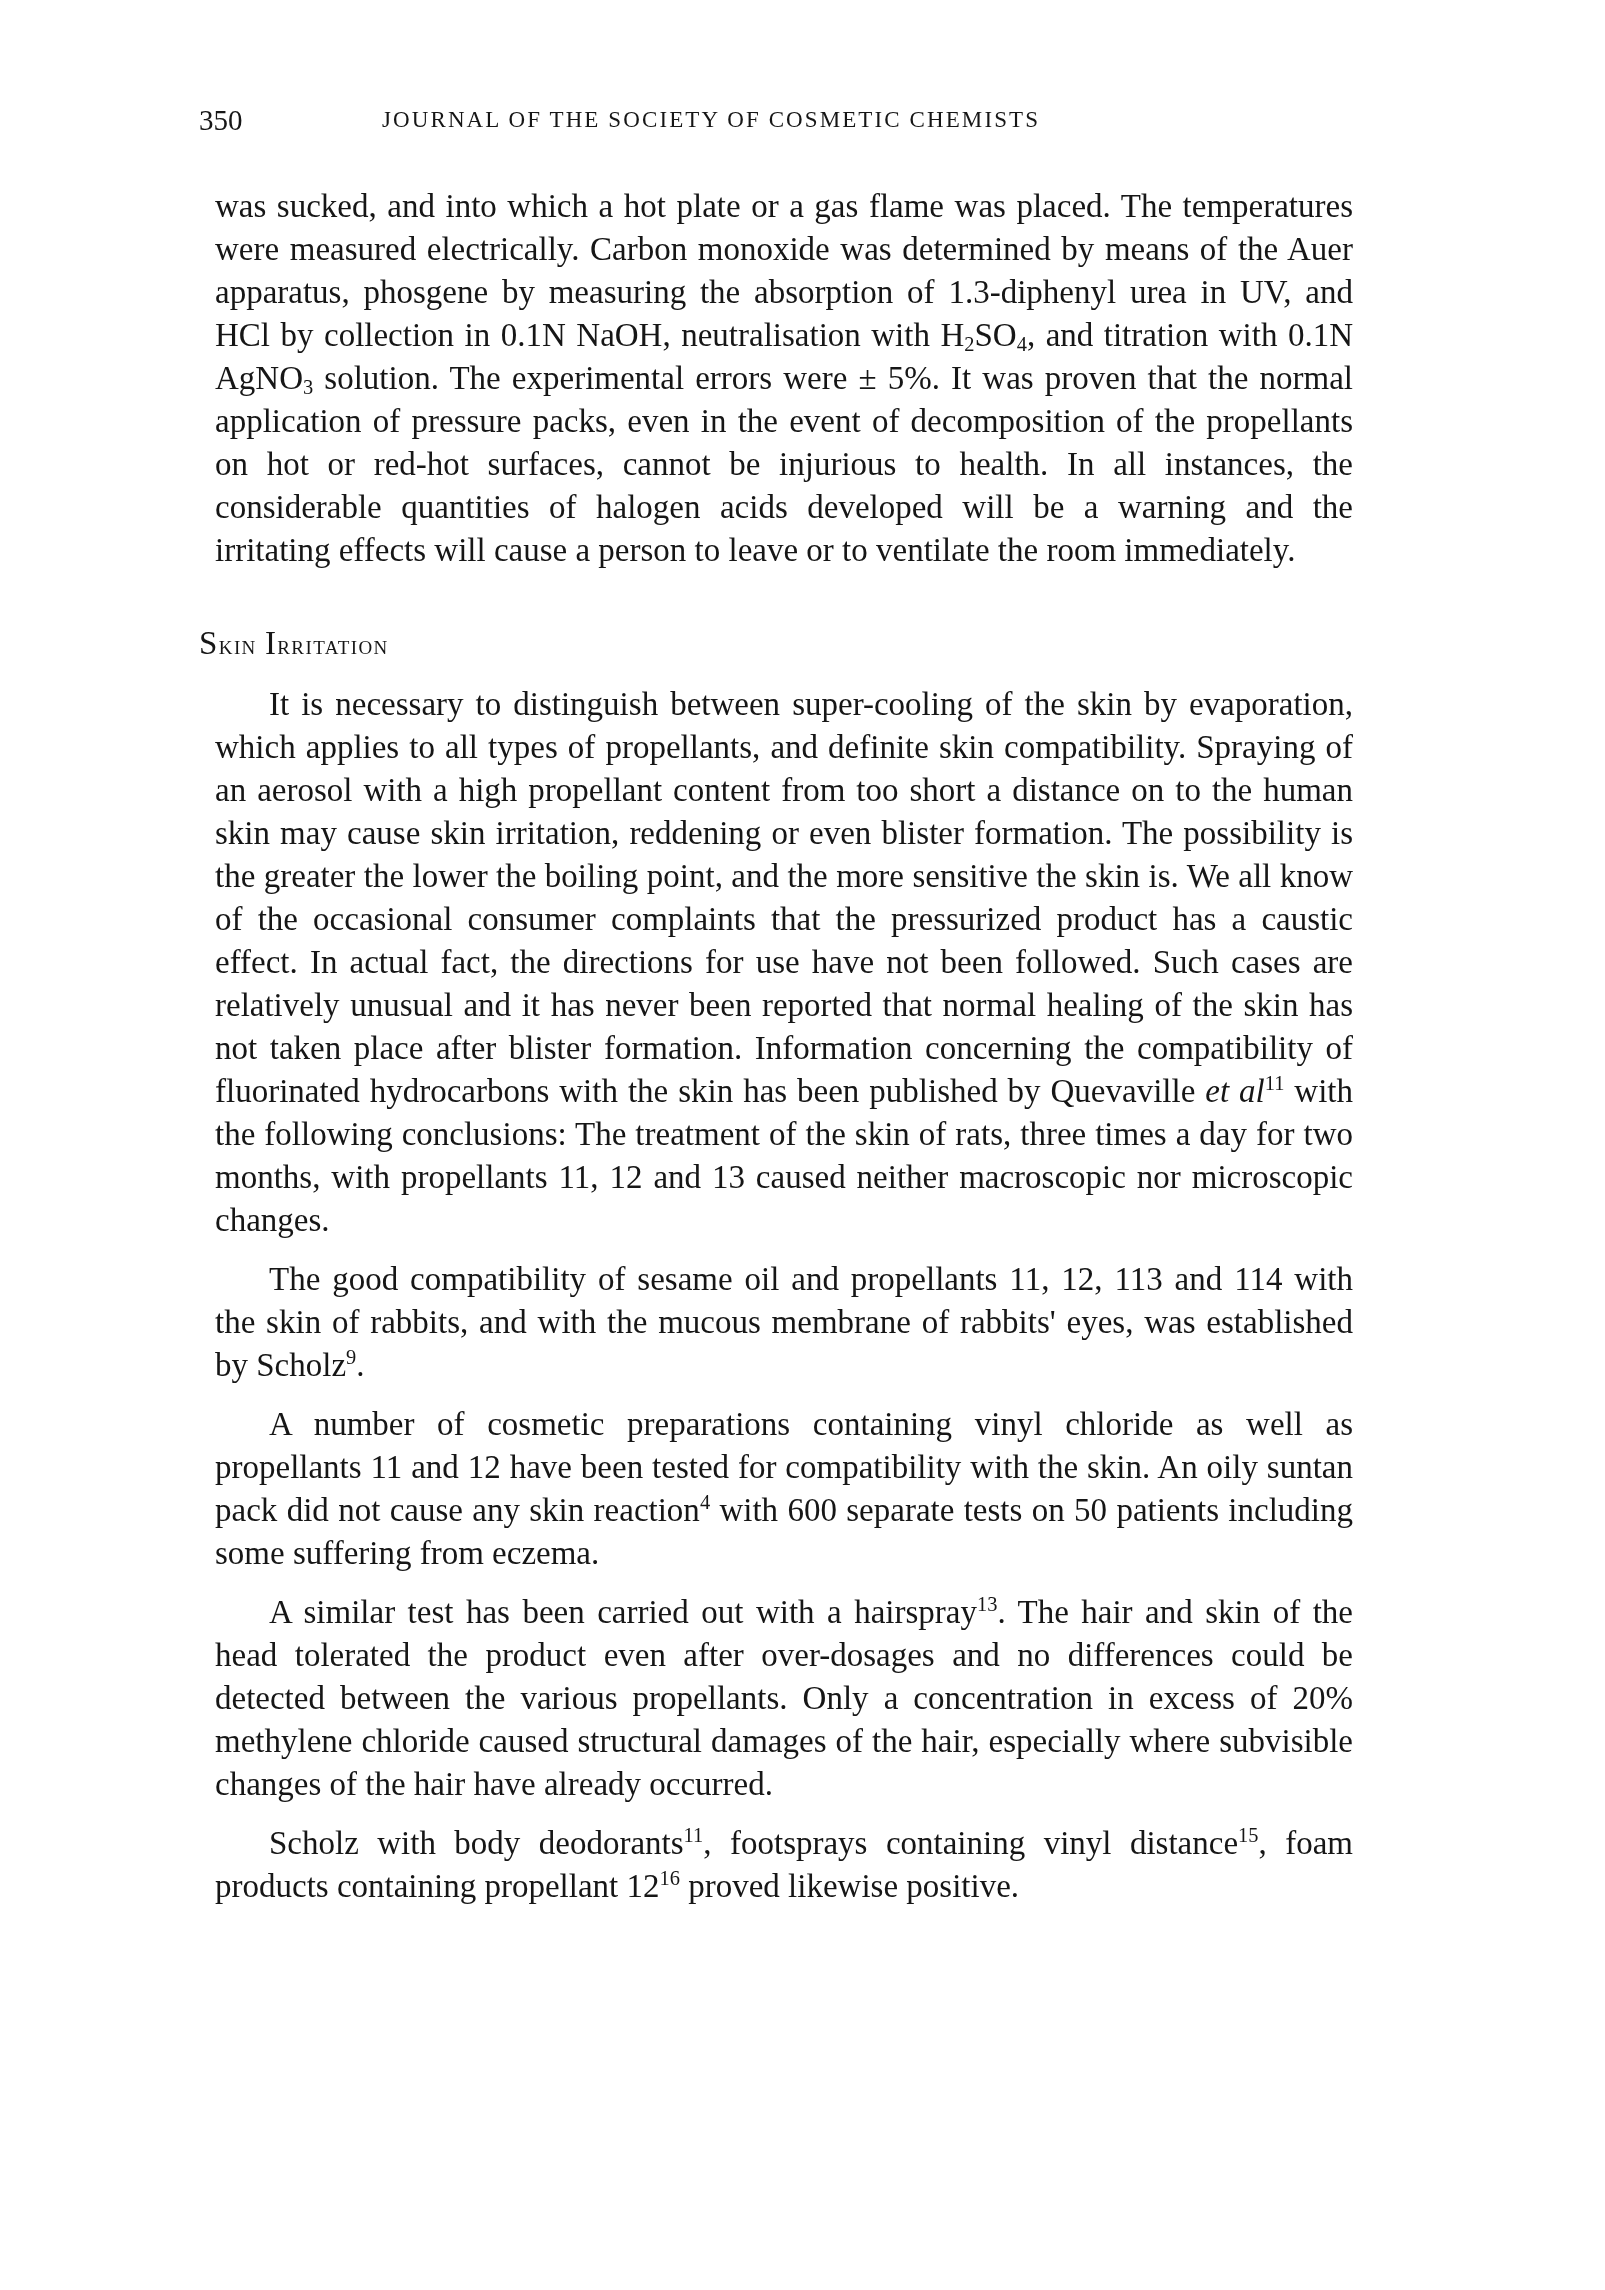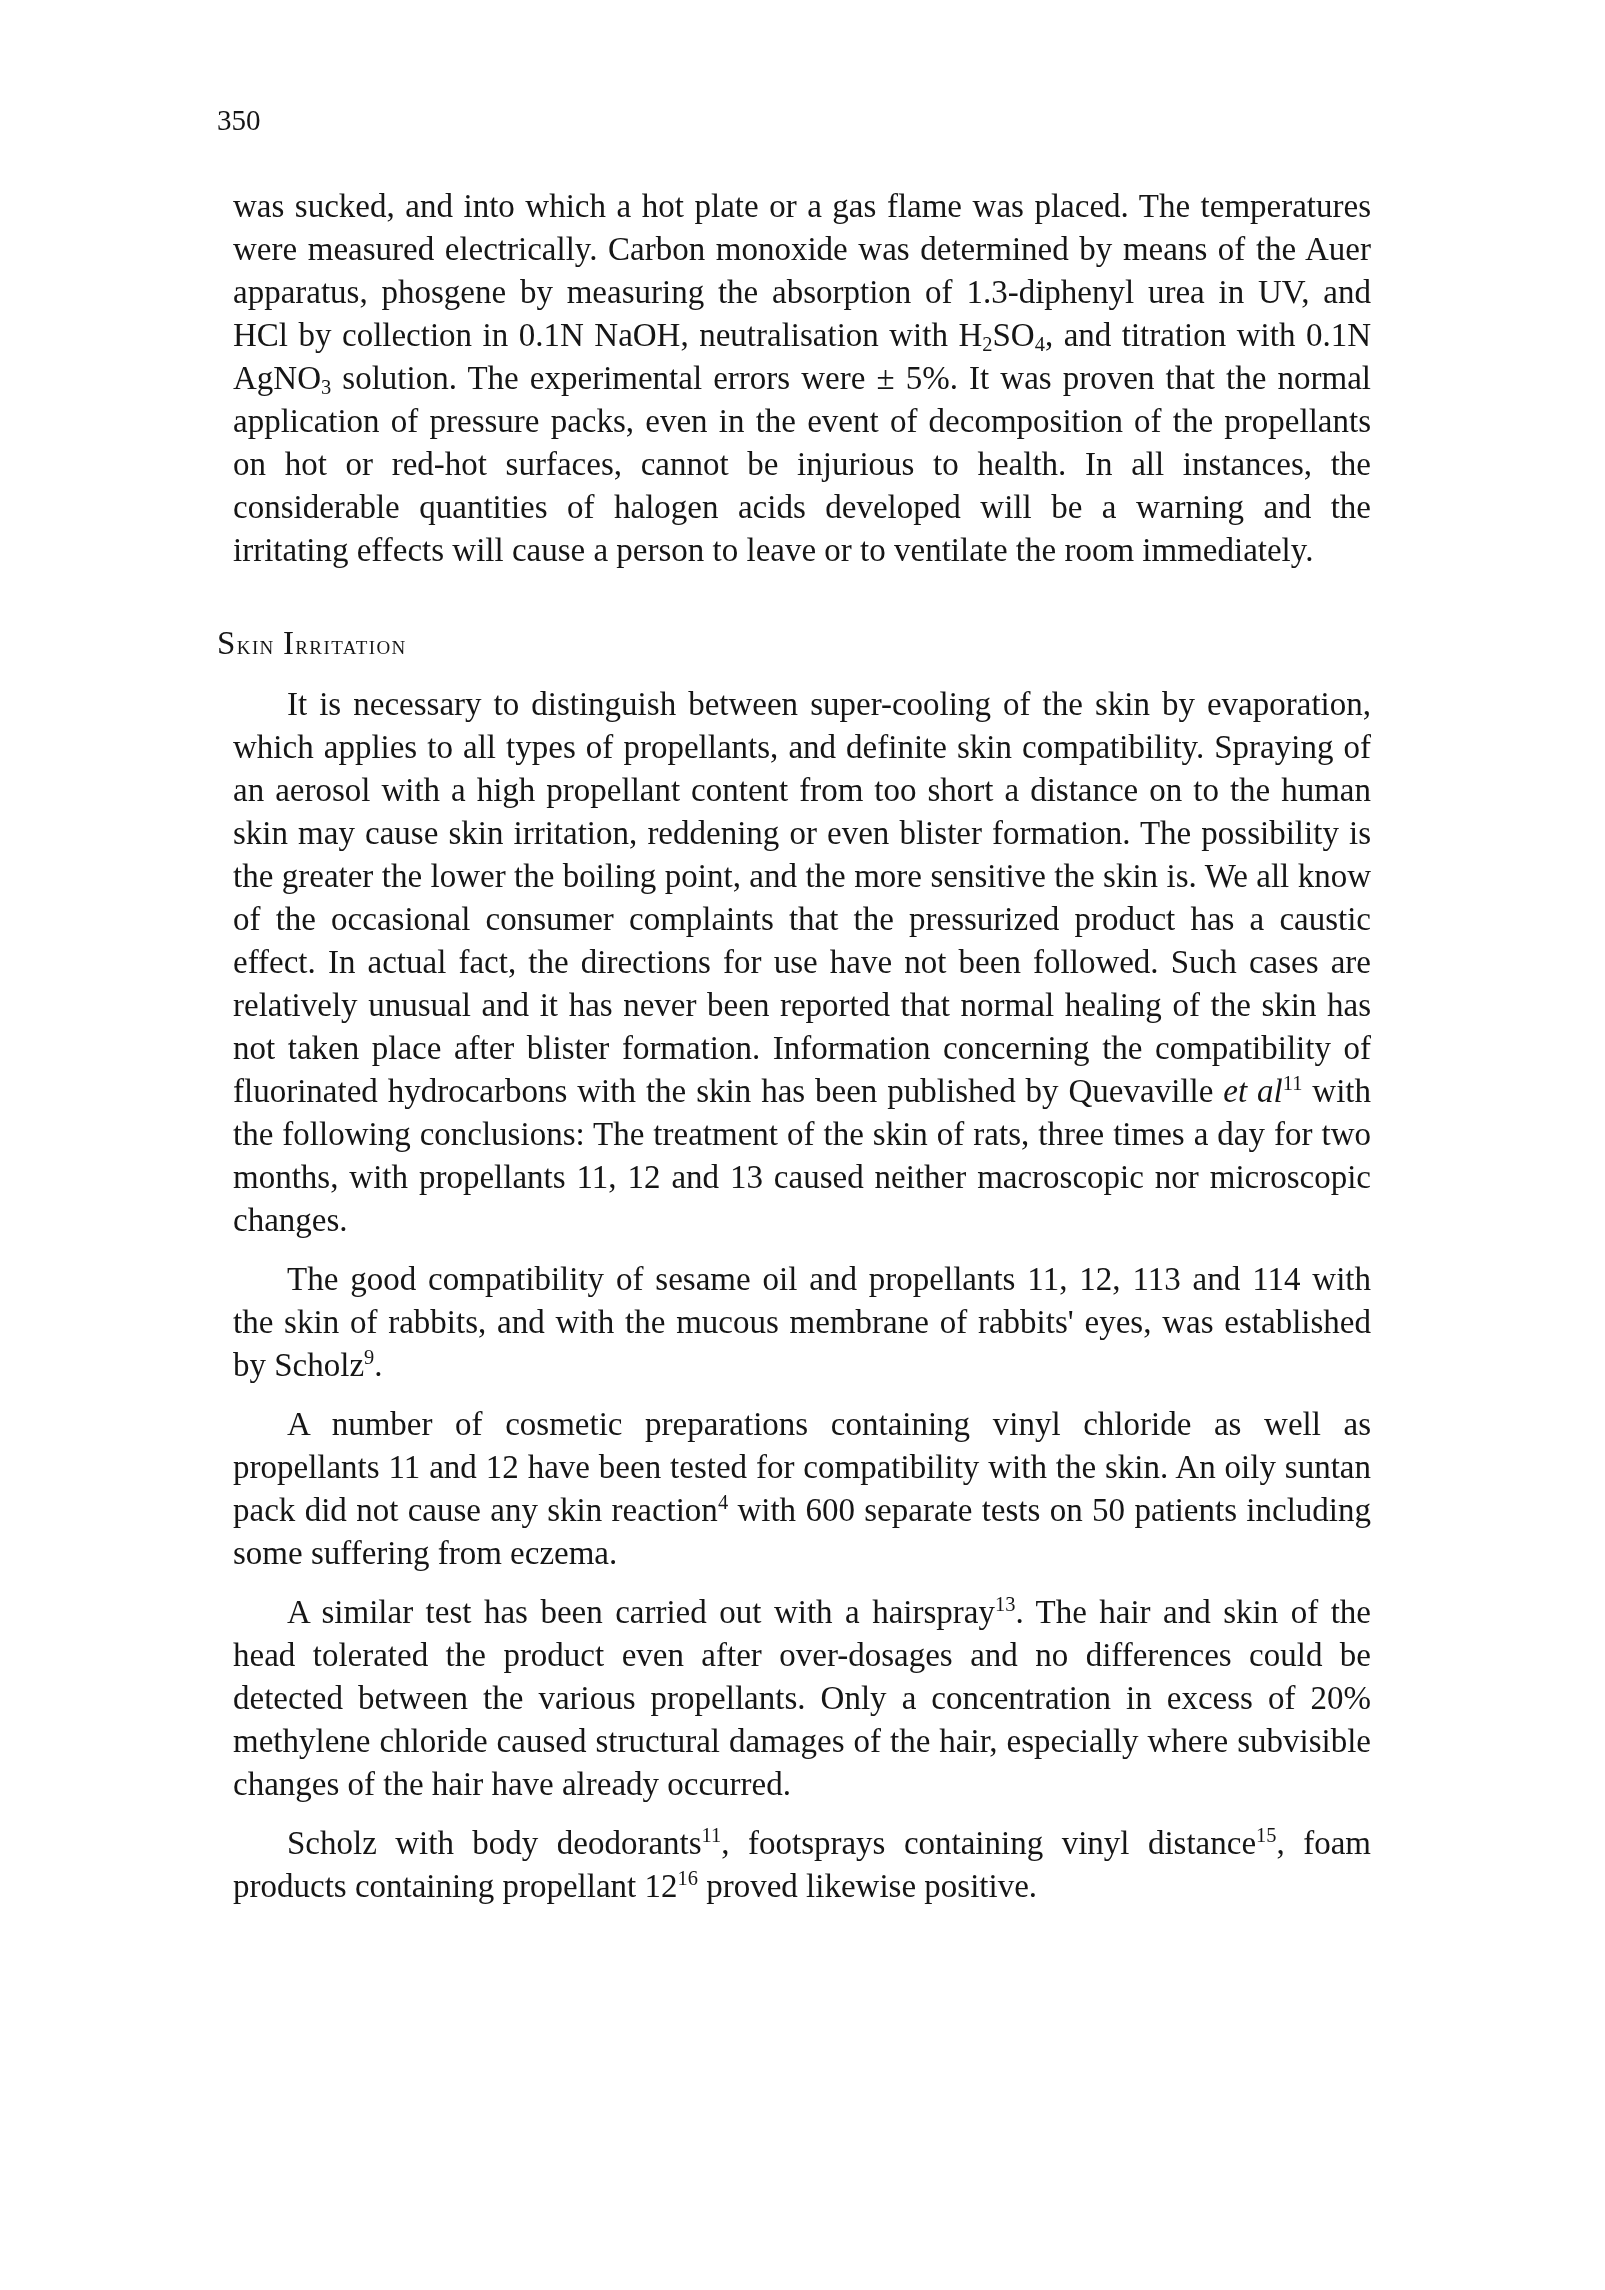--- a/index.html
+++ b/index.html
@@ -10,21 +10,21 @@
     body {
       width: 1606px;
       height: 2290px;
       position: relative;
       overflow: hidden;
       font-family: "Liberation Serif", "DejaVu Serif", serif;
       color: #161616;
     }
     .page {
       position: absolute;
-      left: 217px;
+      left: 199px;
       top: 104px;
       width: 1170px;
     }
     .running-head {
       position: relative;
       height: 42px;
       font-size: 26px;
       letter-spacing: 1.4px;
     }
     .page-number {
@@ -76,20 +76,21 @@
     sub { vertical-align: -0.25em; }
     em { font-style: italic; }
   </style>
 </head>
 <body>
 
 <div class="page">
 
   <div class="running-head">
     <span class="page-number">350</span>
+    <span class="journal-title">JOURNAL OF THE SOCIETY OF COSMETIC CHEMISTS</span>
   </div>
 
   <div class="body-text">
 
     <p class="para"><span>was sucked, and into which a hot plate or a gas flame was placed. The temperatures were measured electrically. Carbon monoxide was determined by means of the Auer apparatus, phosgene by measuring the absorption of 1.3-diphenyl urea in UV, and HCl by collection in 0.1N NaOH, neutralisation with H</span><sub>2</sub><span>SO</span><sub>4</sub><span>, and titration with 0.1N AgNO</span><sub>3</sub><span> solution. The experimental errors were ± 5%. It was proven that the normal application of pressure packs, even in the event of decomposition of the propellants on hot or red-hot surfaces, cannot be injurious to health. In all instances, the considerable quantities of halogen acids developed will be a warning and the irritating effects will cause a person to leave or to ventilate the room immediately.</span></p>
 
     <div class="section-heading"><span class="cap">S</span><span>kin</span> <span class="cap">I</span><span>rritation</span></div>
 
     <p class="para indent"><span>It is necessary to distinguish between super-cooling of the skin by evaporation, which applies to all types of propellants, and definite skin compatibility. Spraying of an aerosol with a high propellant content from too short a distance on to the human skin may cause skin irritation, reddening or even blister formation. The possibility is the greater the lower the boiling point, and the more sensitive the skin is. We all know of the occasional consumer complaints that the pressurized product has a caustic effect. In actual fact, the directions for use have not been followed. Such cases are relatively unusual and it has never been reported that normal healing of the skin has not taken place after blister formation. Information concerning the compatibility of fluorinated hydrocarbons with the skin has been published by Quevaville </span><em>et al</em><sup>11</sup><span> with the following conclusions: The treatment of the skin of rats, three times a day for two months, with propellants 11, 12 and 13 caused neither macroscopic nor microscopic changes.</span></p>
 

